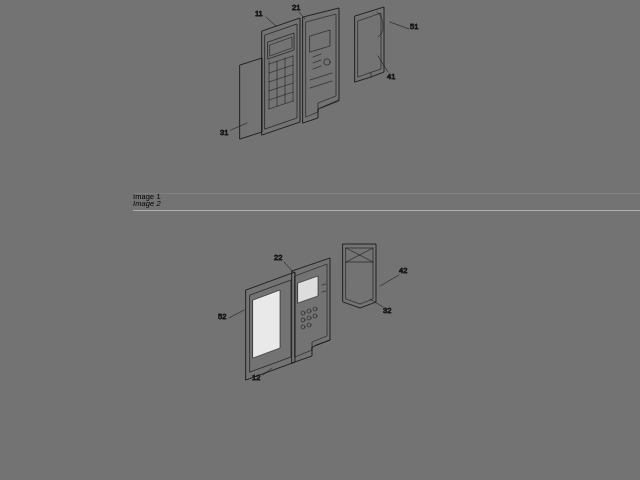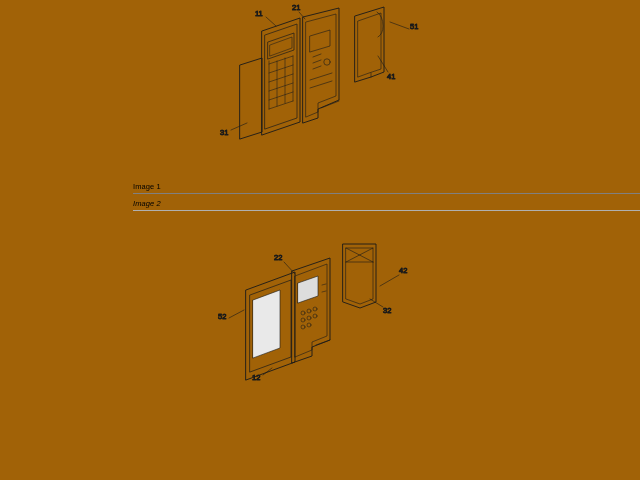--- a/index.html
+++ b/index.html
@@ -10,38 +10,38 @@
   body {
     width: 640px;
     height: 480px;
     position: relative;
     font-family: "Liberation Sans", sans-serif;
     overflow: hidden;
   }
   .page {
     position: absolute;
     inset: 0;
-    background: #a16207;
+    background: #737373;
   }
   .fig-svg {
     position: absolute;
     left: 0;
     top: 0;
     width: 640px;
     height: 480px;
   }
   .divider-label {
     position: absolute;
     font-size: 7.5px;
     color: #000000;
     font-family: "Liberation Sans", sans-serif;
     letter-spacing: 0.1px;
     white-space: nowrap;
   }
-  #image1-label { left: 133px; top: 182px; }
+  #image1-label { left: 133px; top: 192px; }
   #image2-label { left: 133px; top: 199px; font-style: italic; }
   .rule {
     position: absolute;
     left: 133px;
     width: 507px;
     height: 0;
     border-top: 1px solid #808080;
   }
   #rule-top { top: 193px; }
   #rule-bottom { top: 210px; border-top: 1px solid #b0b0b0; }

